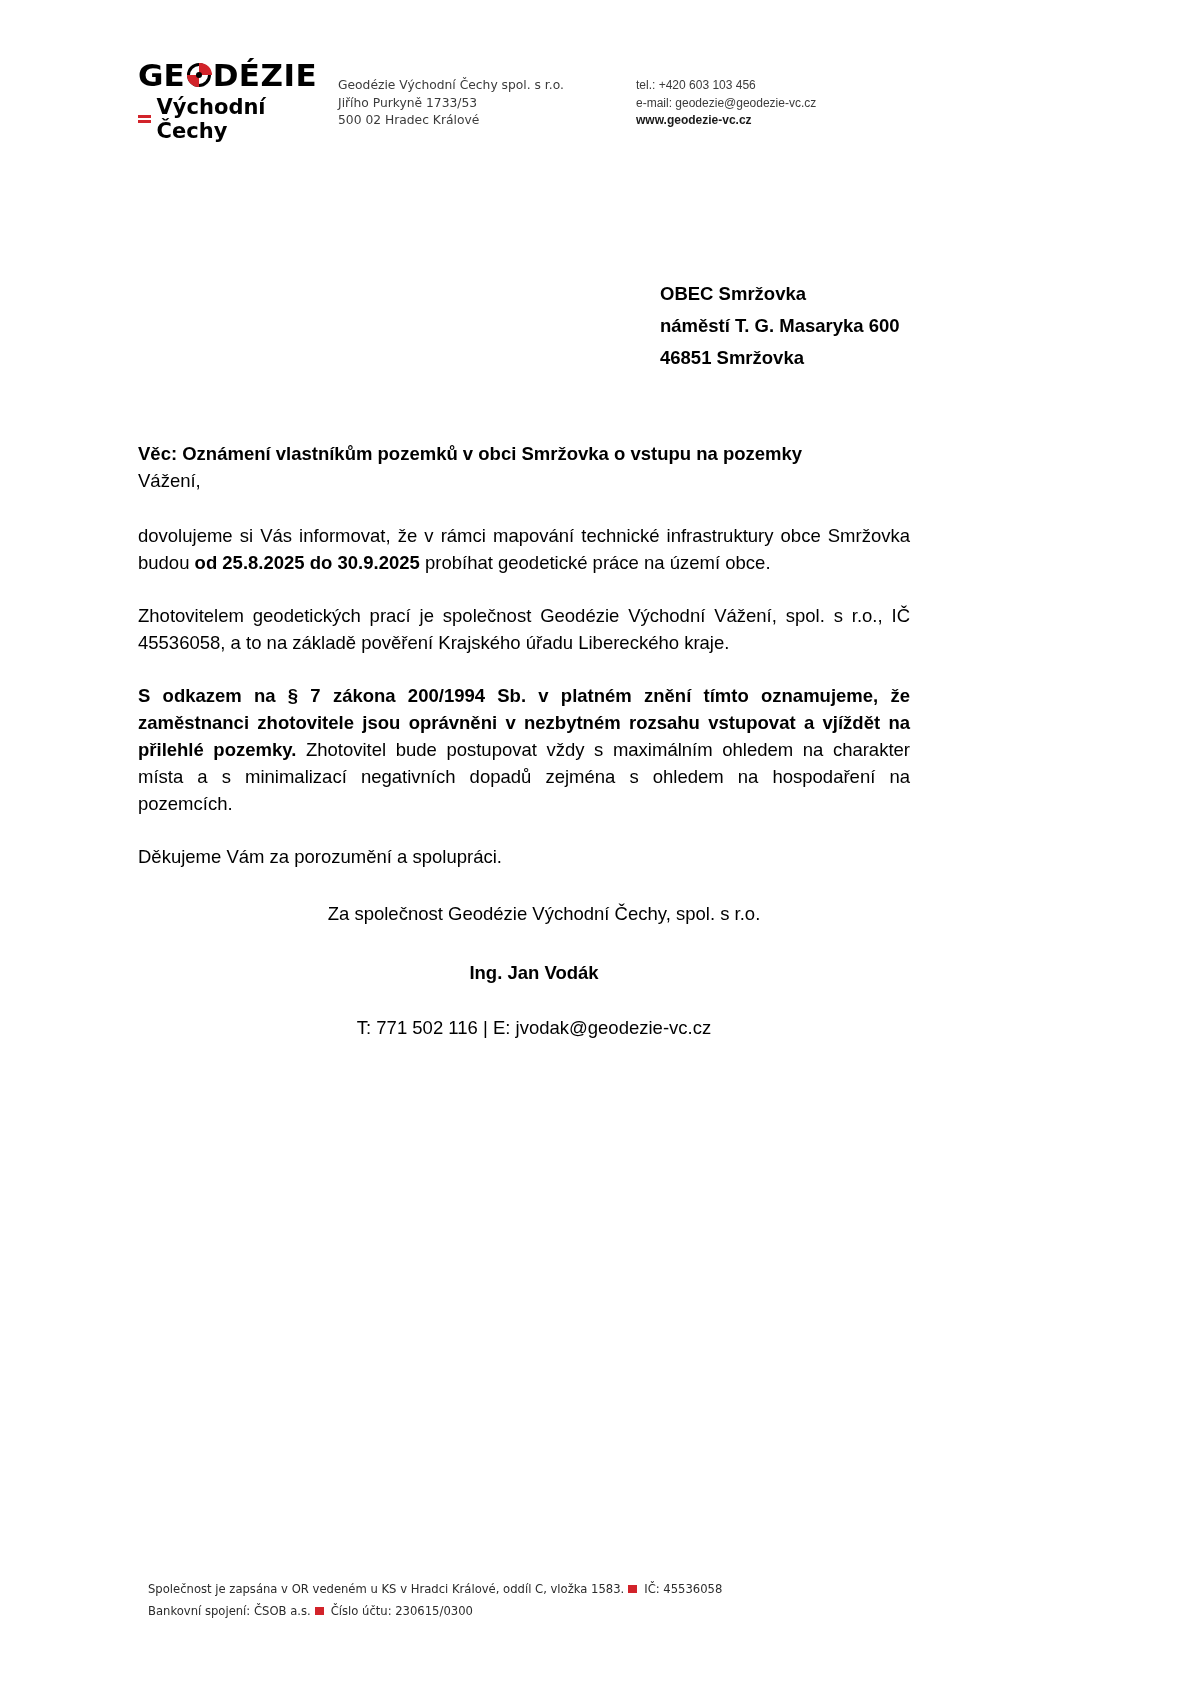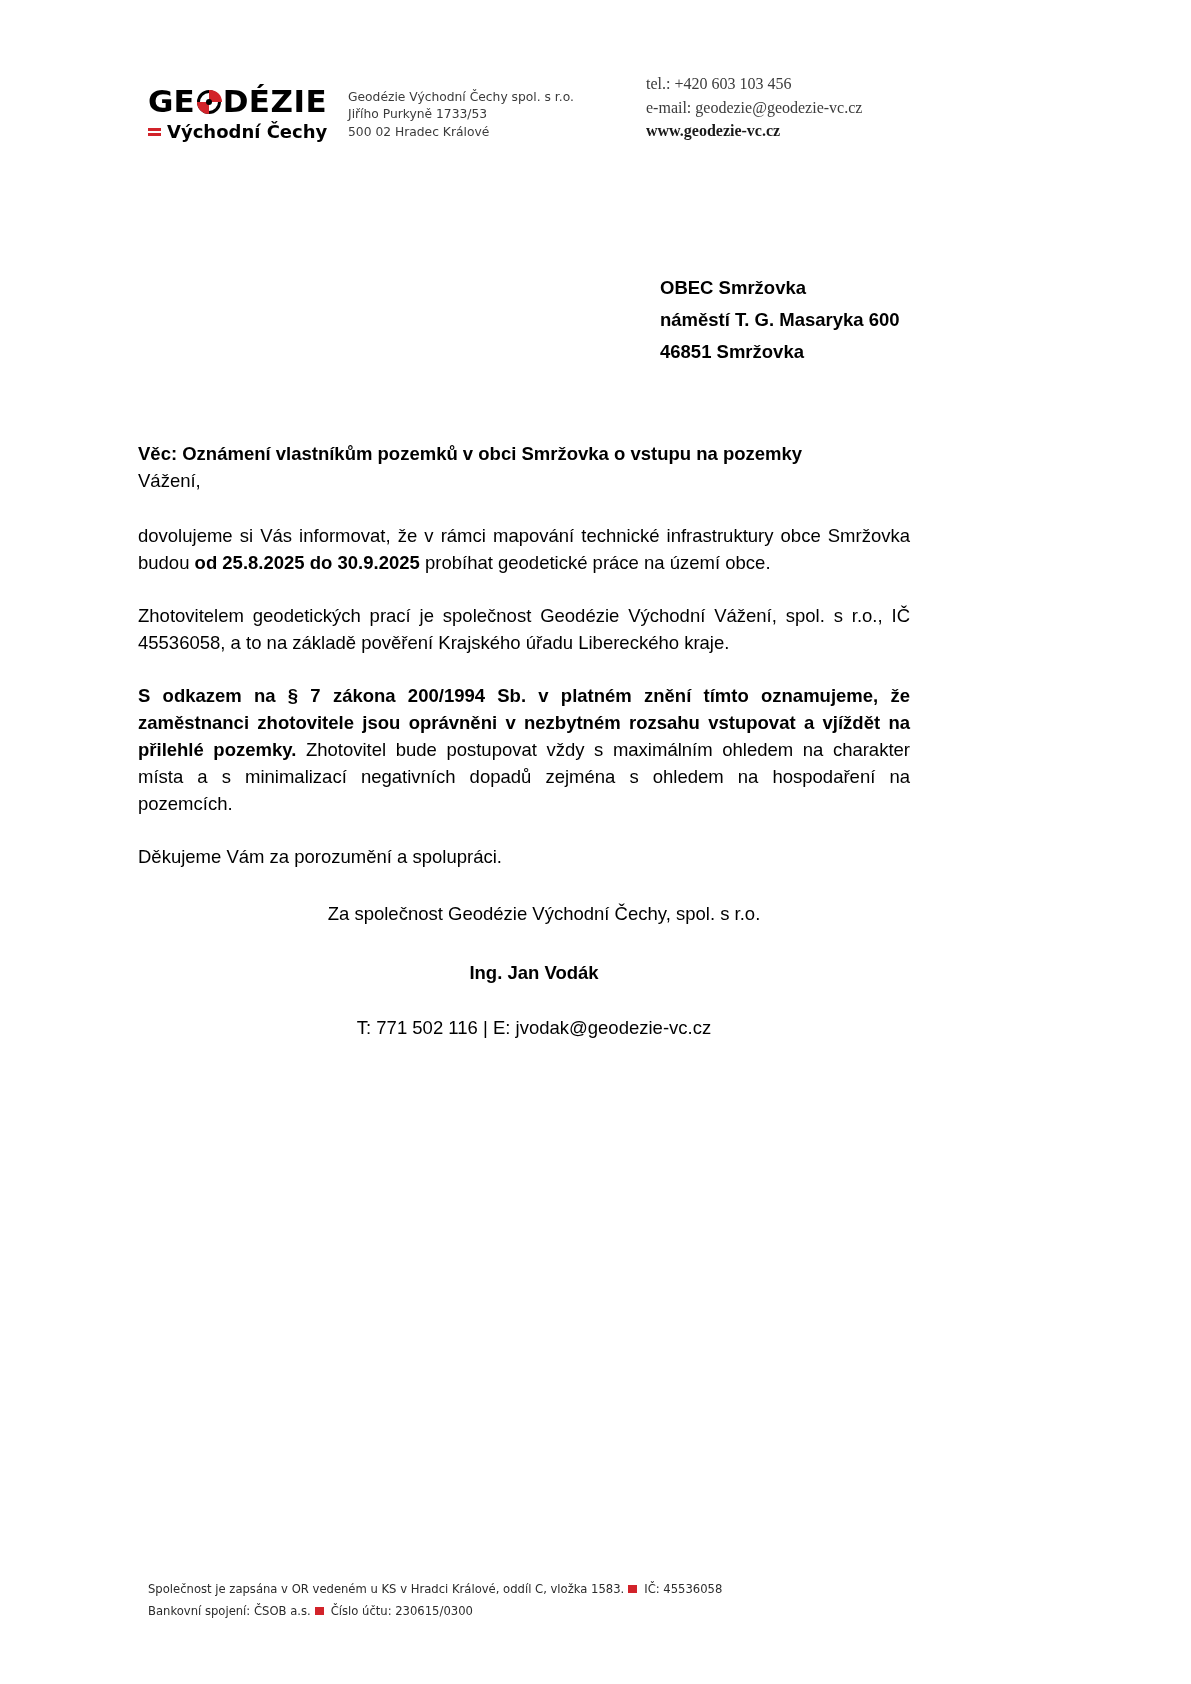--- a/index.html
+++ b/index.html
@@ -17,25 +17,25 @@
     width: 1191px;
     height: 1684px;
     background: #ffffff;
     overflow: hidden;
   }
 
   
   .letterhead {
     position: absolute;
     top: 52px;
-    left: 148px;
+    left: 138px;
     right: 120px;
     height: 90px;
     display: flex;
-    align-items: flex-end;
+    align-items: center;
   }
   .logo-block {
     width: 200px;
     flex: 0 0 200px;
     padding-top: 8px;
   }
   .logo-main {
     display: flex;
     align-items: center;
     font-family: "DejaVu Sans", sans-serif;
@@ -80,21 +80,21 @@
     width: 6px; height: 6px;
     background: #000;
     border-radius: 50%;
   }
   .logo-sub {
     display: flex;
     align-items: center;
     margin-top: 4px;
     font-family: "DejaVu Sans", sans-serif;
     font-weight: bold;
-    font-size: 18px;
+    font-size: 21px;
     color: #000;
   }
   .logo-sub .bars {
     display: inline-block;
     width: 13px;
     margin-right: 6px;
   }
   .logo-sub .bars i {
     display: block;
     height: 3px;
@@ -108,35 +108,35 @@
     padding-top: 13px;
     font-family: "DejaVu Sans", sans-serif;
     font-size: 12.3px;
     line-height: 1.45;
     color: #3b3b3b;
   }
   .contact-col {
     flex: 1;
     padding-top: 13px;
     padding-left: 8px;
-    font-family: Liberation Serif, serif;
-    font-size: 16px;
+    font-family: Liberation Sans, sans-serif;
+    font-size: 12px;
     line-height: 1.45;
     color: #3b3b3b;
   }
   .contact-col .web {
     font-weight: bold;
     color: #1a1a1a;
   }
 
   
   .recipient {
     position: absolute;
     left: 660px;
-    top: 272px;
+    top: 278px;
     font-size: 18.5px;
     font-weight: bold;
     line-height: 1.72;
     color: #000;
   }
 
   .content {
     position: absolute;
     left: 138px;
     top: 440px;

